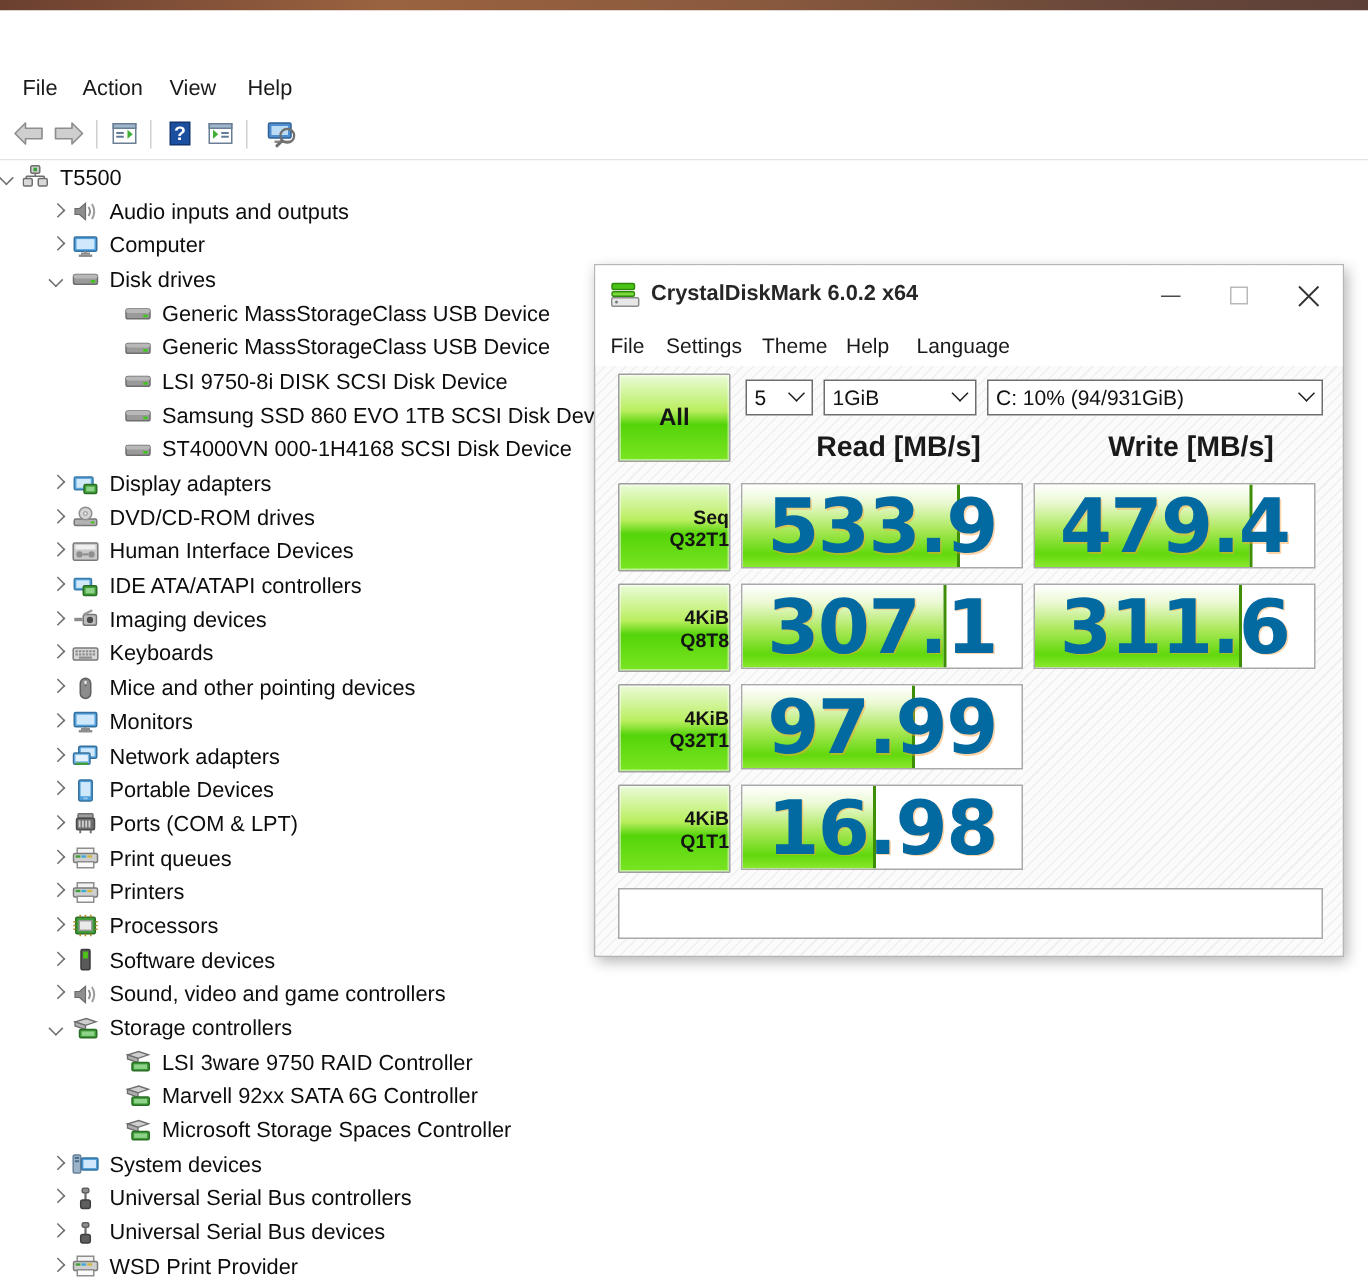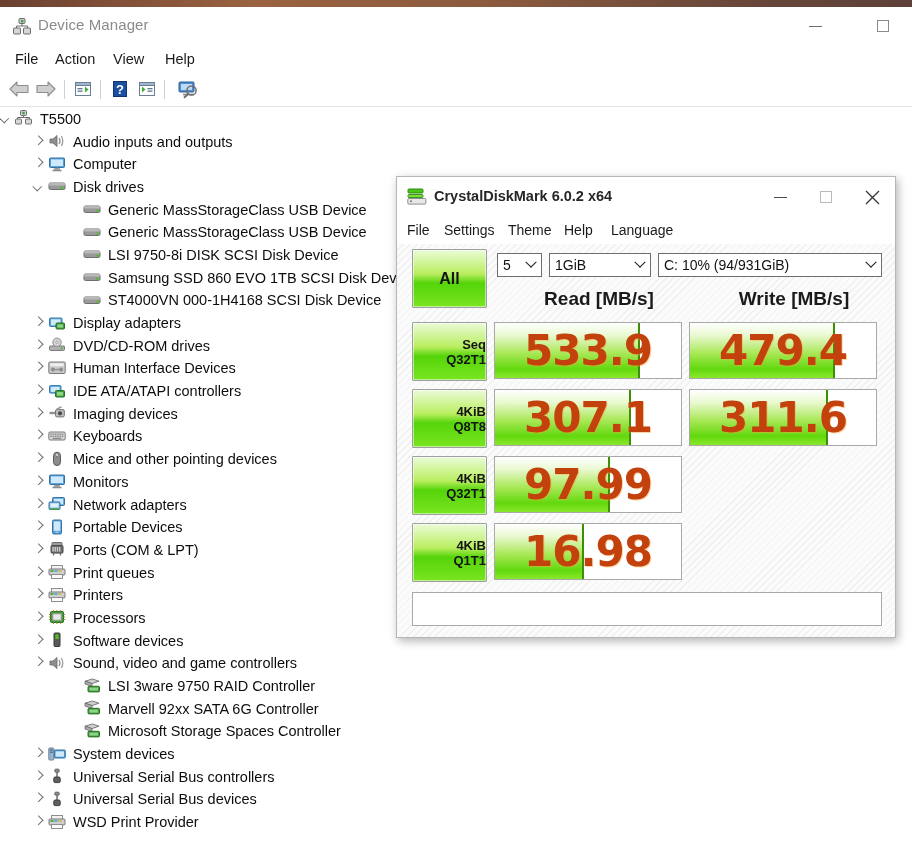--- a/index.html
+++ b/index.html
@@ -171,56 +171,38 @@
   .fill{
     position:absolute;left:0;top:0;height:100%;
     background:linear-gradient(to bottom,#ffffff 0%,#eaf9d2 22%,#a9e857 55%,#62d80d 84%,#8ae82c 100%);
     border-right:2px solid #3f8f06;
     box-sizing:border-box;
   }
   .score{
     position:absolute;left:0;top:0;width:100%;height:100%;
     display:flex;align-items:center;justify-content:center;
     font-family:"DejaVu Sans","Liberation Sans",sans-serif;
-    font-size:42px;font-weight:bold;color:#c2410c;
+    font-size:50px;font-weight:bold;color:#0369a1;
     letter-spacing:-1px;
     text-shadow:1px 1px 0 rgba(255,160,60,.45);
   }
 
   
   #cdm-comment{
     position:absolute;left:15px;top:415px;width:470px;height:34px;
     background:#ffffff;border:1px solid #a9a9a9;box-sizing:border-box;
   }
 </style>
 </head>
 <body>
 
 <div id="bg-strip"></div>
 
 <div id="devmgr">
 
-  <div id="dm-titlebar">
-    <span id="dm-title-icon">
-      <svg width="18" height="17" viewBox="0 0 18 17">
-        <rect x="6" y="0.5" width="6" height="5" rx="1" fill="#c9c9c9" stroke="#6e6e6e" stroke-width="1"></rect>
-        <rect x="8" y="2" width="2.4" height="2.4" fill="#3aa23a"></rect>
-        <path d="M9 5.5 V8 M3.5 8 H14.5 M3.5 8 V10 M14.5 8 V10" stroke="#6e6e6e" stroke-width="1" fill="none"></path>
-        <rect x="0.5" y="10" width="7" height="6" rx="1" fill="#d6d6d6" stroke="#6e6e6e" stroke-width="1"></rect>
-        <rect x="10.5" y="10" width="7" height="6" rx="1" fill="#d6d6d6" stroke="#6e6e6e" stroke-width="1"></rect>
-      </svg>
-    </span>
-    <span id="dm-title-text">Device Manager</span>
-    <span id="dm-min" class="dm-winbtn">
-      <span class="dm-min-glyph"></span>
-    </span>
-    <span id="dm-max" class="dm-winbtn">
-      <span class="dm-max-glyph"></span>
-    </span>
-  </div>
 
   <div id="dm-menubar">
     <span class="dm-menu" style="left:8px">File</span>
     <span class="dm-menu" style="left:48px">Action</span>
     <span class="dm-menu" style="left:106px">View</span>
     <span class="dm-menu" style="left:158px">Help</span>
   </div>
 
   <div id="dm-toolbar">
     <span class="tb-item" style="left:8px">
@@ -531,20 +513,30 @@
       </div>
       <div class="tnode tleft-1">
         <span class="chev "></span>
         <span class="ticon"><svg width="18" height="16" viewBox="0 0 18 16">
             <path d="M2 6 H5 L9 2.5 V13.5 L5 10 H2 Z" fill="#8e8e8e" stroke="#6a6a6a" stroke-width=".8"></path>
             <path d="M11 5 Q13 8 11 11" stroke="#8e8e8e" stroke-width="1.3" fill="none"></path>
             <path d="M13.3 3 Q16.3 8 13.3 13" stroke="#9d9d9d" stroke-width="1.3" fill="none"></path>
           </svg></span>
         <span class="tlabel">Sound, video and game controllers</span>
       </div>
+      <div class="tnode tleft-1">
+        <span class="chev open"></span>
+        <span class="ticon"><svg width="18" height="16" viewBox="0 0 18 16">
+            <path d="M2 3.2 L9.5 1 L16 3.2 L9 5.6 Z" fill="#cfcfcf" stroke="#6e6e6e" stroke-width=".9"></path>
+            <path d="M2 3.2 L2 6 L9 8.4 L9 5.6 Z" fill="#b0b0b0" stroke="#6e6e6e" stroke-width=".9"></path>
+            <rect x="5" y="8.3" width="11.5" height="5.6" rx="1" fill="#3f9e38" stroke="#2b6e26"></rect>
+            <rect x="6.4" y="9.6" width="8.6" height="3" fill="#8fd28a"></rect>
+          </svg></span>
+        <span class="tlabel">Storage controllers</span>
+      </div>
       <div class="tnode tleft-2">
         <span class="chev none"></span>
         <span class="ticon"><svg width="18" height="16" viewBox="0 0 18 16">
             <path d="M2 3.2 L9.5 1 L16 3.2 L9 5.6 Z" fill="#cfcfcf" stroke="#6e6e6e" stroke-width=".9"></path>
             <path d="M2 3.2 L2 6 L9 8.4 L9 5.6 Z" fill="#b0b0b0" stroke="#6e6e6e" stroke-width=".9"></path>
             <rect x="5" y="8.3" width="11.5" height="5.6" rx="1" fill="#3f9e38" stroke="#2b6e26"></rect>
             <rect x="6.4" y="9.6" width="8.6" height="3" fill="#8fd28a"></rect>
           </svg></span>
         <span class="tlabel">LSI 3ware 9750 RAID Controller</span>
       </div>

